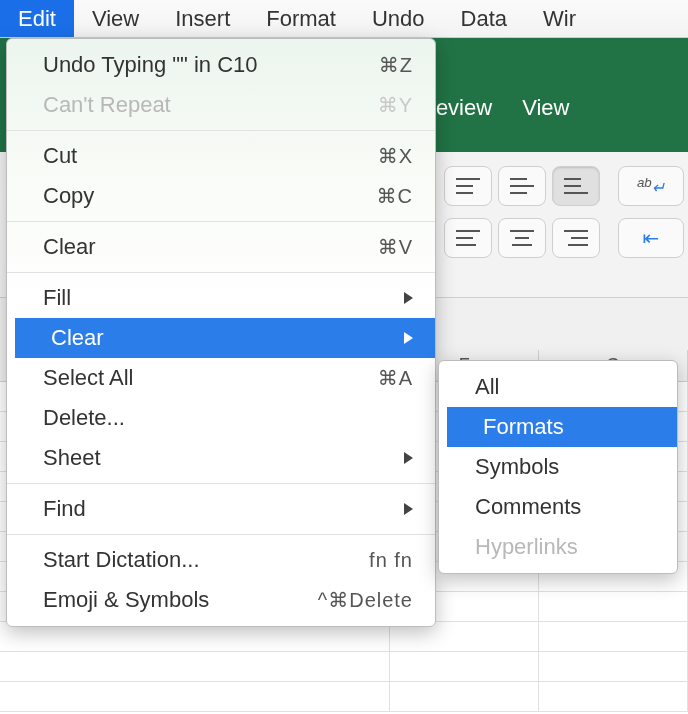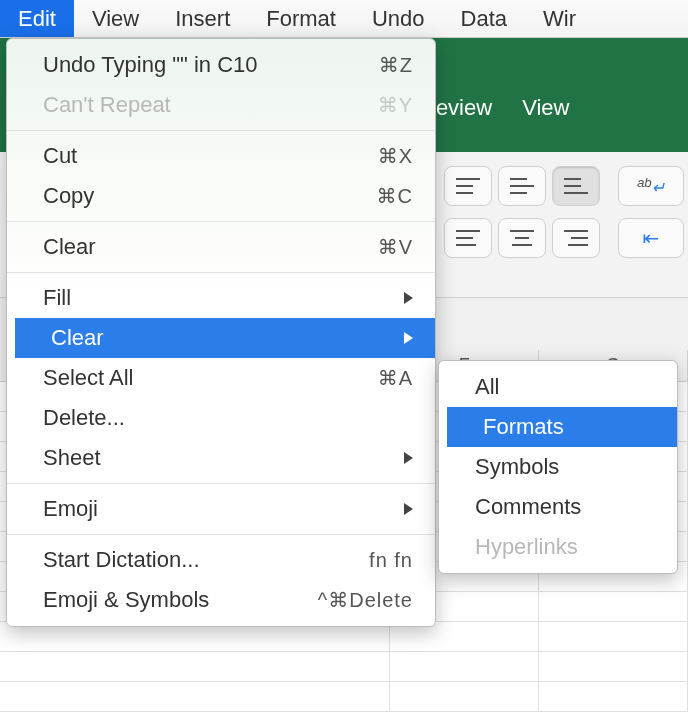--- a/index.html
+++ b/index.html
@@ -214,21 +214,21 @@
   </div>
   <div class="mi">
     <span>Delete...</span>
   </div>
   <div class="mi">
     <span>Sheet</span>
     <span class="arrow"></span>
   </div>
   <div class="sep"></div>
   <div class="mi">
-    <span>Emoji</span>
+    <span>Find</span>
     <span class="arrow"></span>
   </div>
   <div class="sep"></div>
   <div class="mi">
     <span>Start Dictation...</span>
     <span class="sc">fn fn</span>
   </div>
   <div class="mi">
     <span>Emoji &amp; Symbols</span>
     <span class="sc">^⌘Delete</span>

